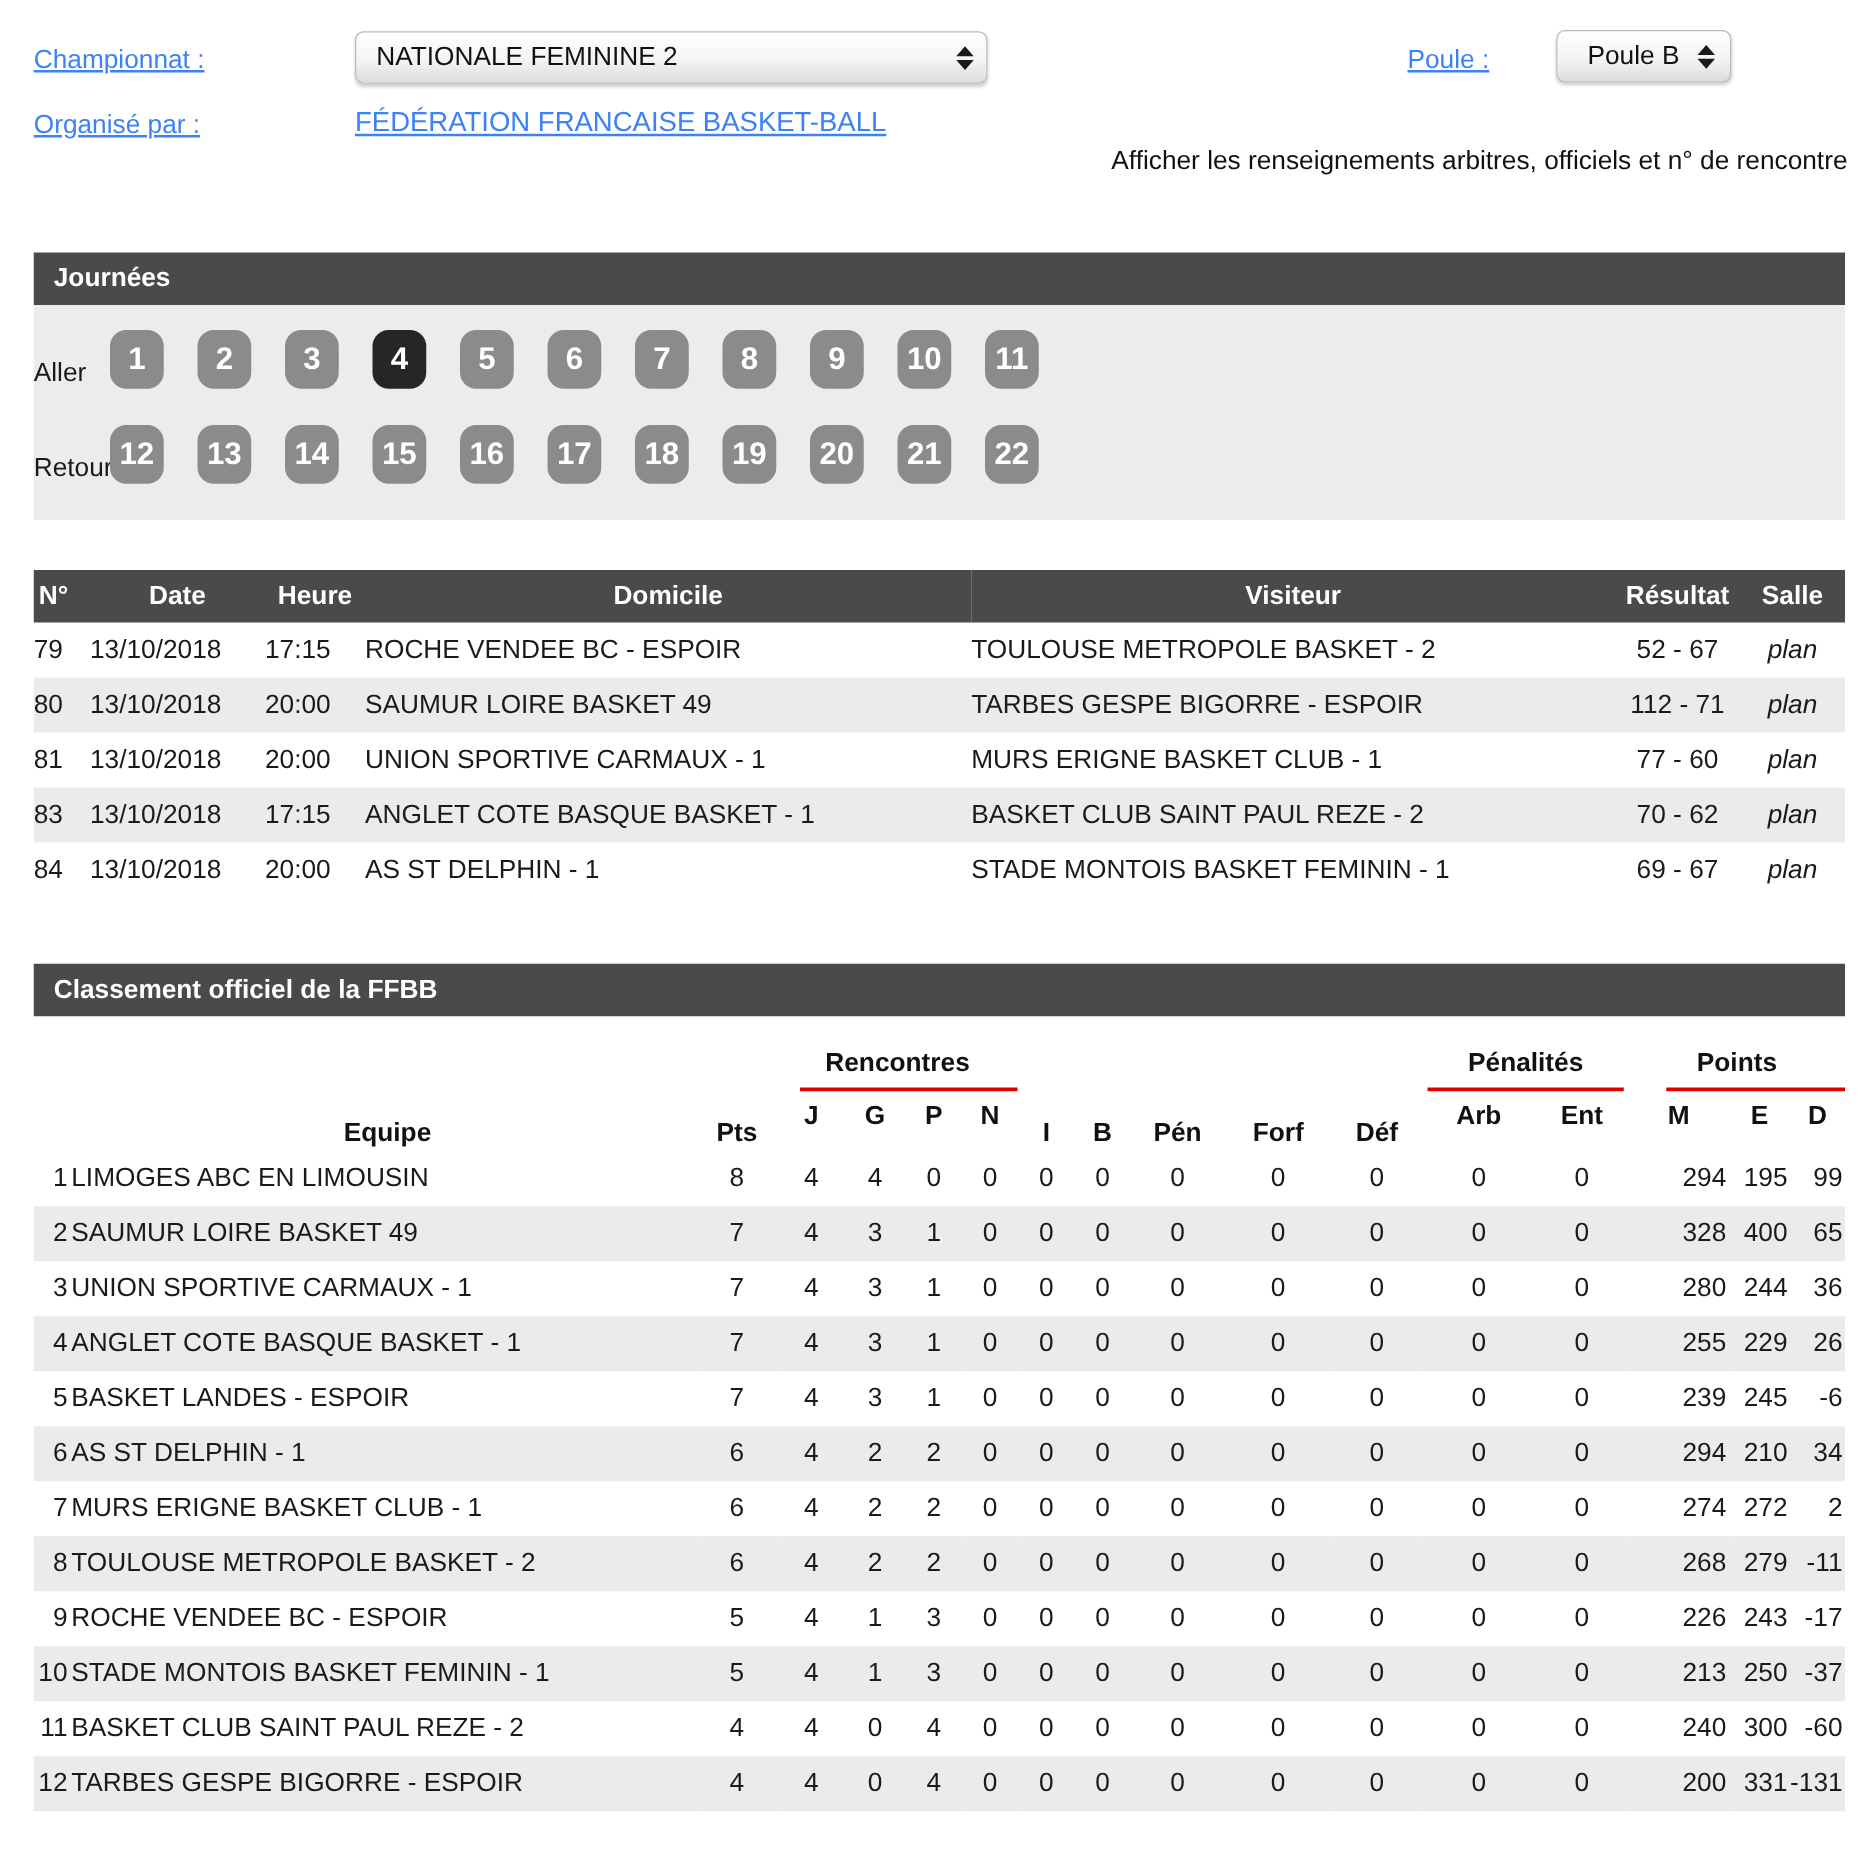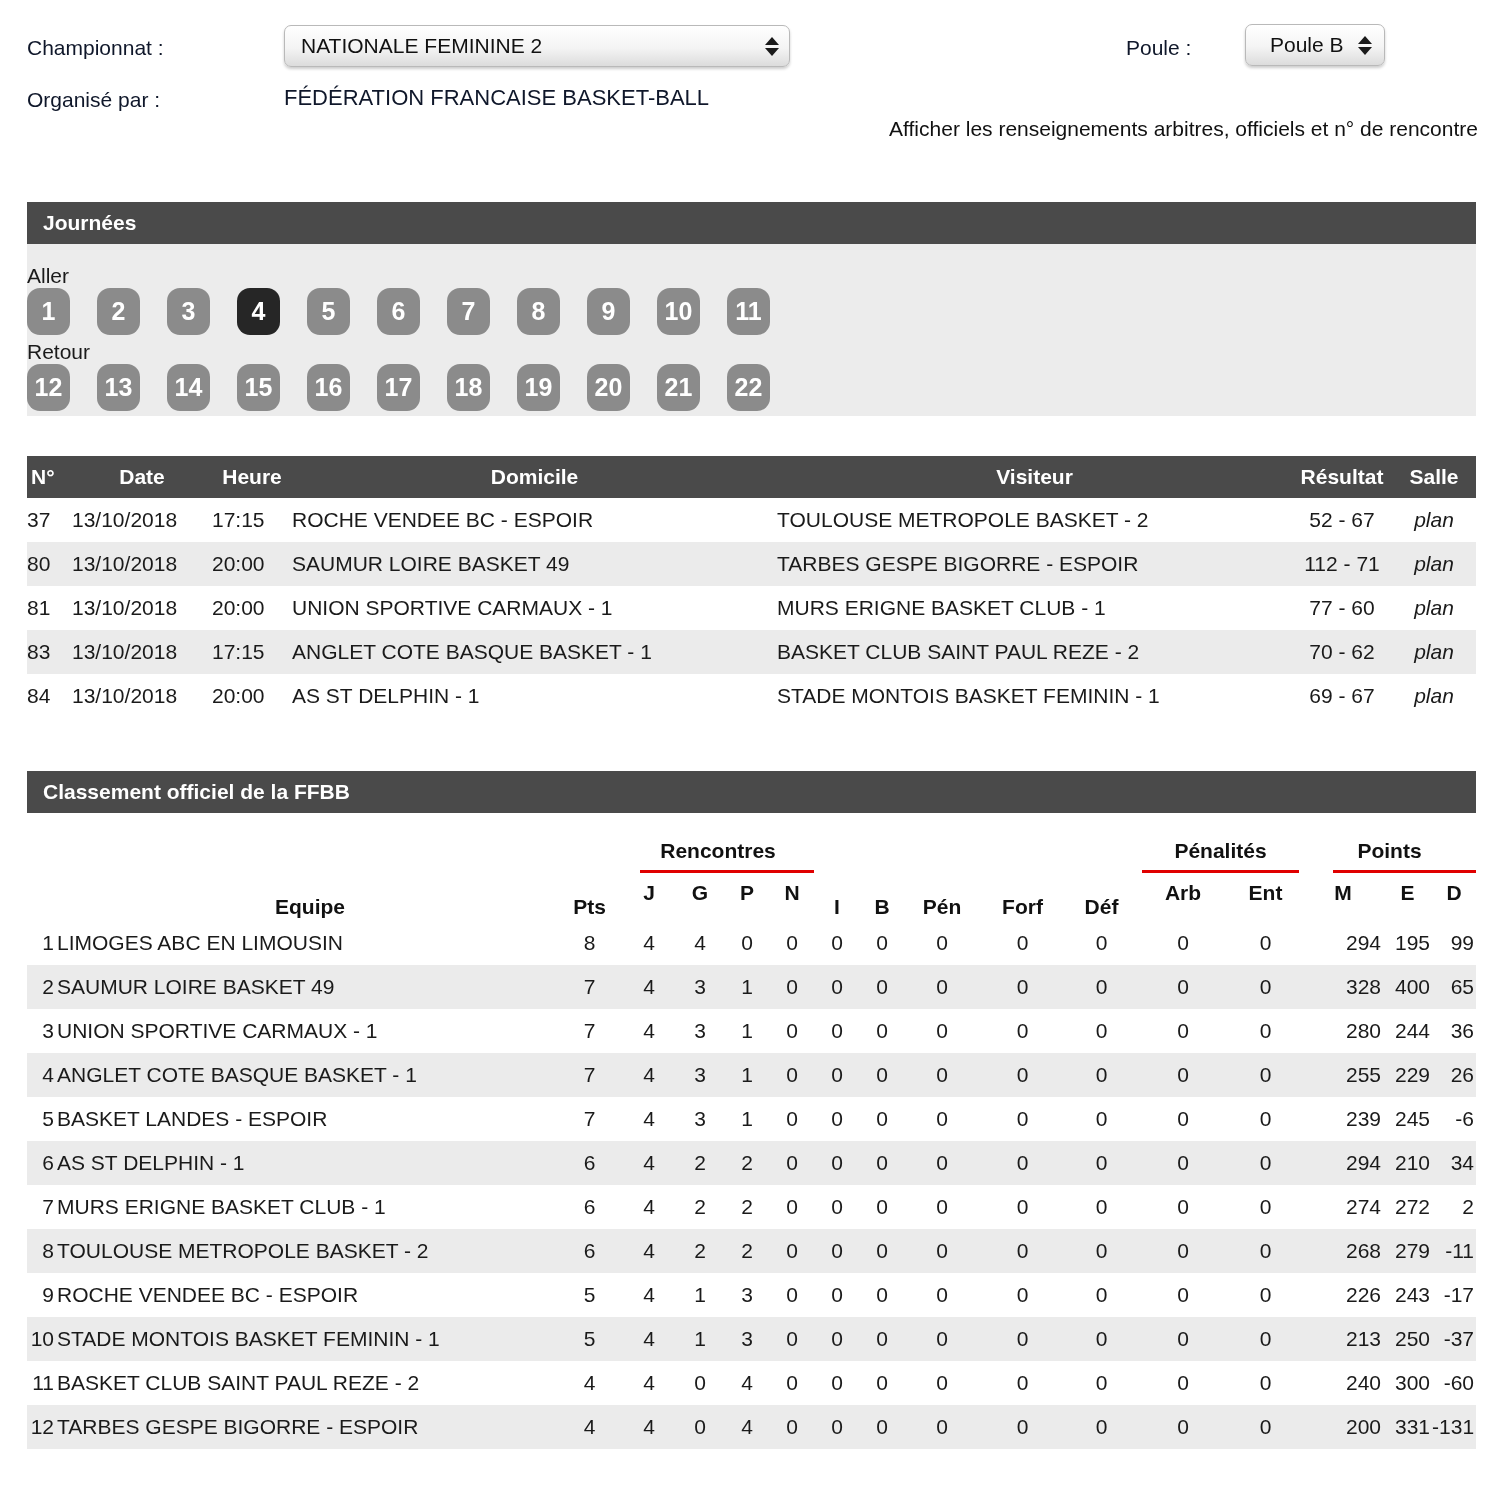--- a/index.html
+++ b/index.html
@@ -5,21 +5,21 @@
   html,body { margin:0; padding:0; }
   body {
     width:1494px; height:1495px; overflow:hidden;
     background:#ffffff; color:#111;
     font-family:"Liberation Sans","DejaVu Sans",sans-serif;
   }
   .abs { position:absolute; }
 
   
   .top-section { position:relative; height:202px; }
-  .lbl { font-size:21px; color:#0f172a; }
+  .lbl { font-size:21px; color:#3b82f6;text-decoration:underline; }
   .lbl-championnat { left:27px; top:36px; }
   .lbl-organise    { left:27px; top:88px; }
   .val-organise    { left:284px; top:85px; font-size:22px; }
   .lbl-poule       { left:1126px; top:36px; }
   .link-officials  { right:16px; top:117px; font-size:21px; color:#111; text-decoration:none; cursor:pointer; }
 
   .select {
     position:absolute; box-sizing:border-box; height:42px;
     display:flex; align-items:center;
     border:1px solid #b9b9b9; border-radius:7px;
@@ -37,21 +37,21 @@
   
   .panel { margin:0 18px 16px 27px; }
   .section-bar {
     height:42px; background:#4a4a4a; color:#fff;
     font-weight:bold; font-size:21px;
     display:flex; align-items:center; padding-left:16px;
   }
 
   
   .journees-body { background:#ececec; padding:20px 0 29px 0; }
-  .jrow { display:flex; align-items:flex-start; height:47px;flex-direction:column; }
+  .jrow { display:flex; align-items:flex-end; height:47px; }
   .jrow + .jrow { margin-top:29px; }
   .jrow-label { width:61px; font-size:21px; color:#1a1a1a; }
   .jbtns { display:flex; }
   .jbtn {
     width:43px; height:47px; margin-right:27px; border-radius:13px;
     background:#8b8b8b; color:#fff; font-weight:bold; font-size:25px;
     display:flex; align-items:center; justify-content:center; cursor:pointer;
   }
   .jbtn.selected { background:#262626; }
 
@@ -174,21 +174,21 @@
       <th>Date</th>
       <th>Heure</th>
       <th>Domicile</th>
       <th>Visiteur</th>
       <th>Résultat</th>
       <th>Salle</th>
     </tr>
   </thead>
   <tbody id="results-body">
       <tr>
-        <td class="al num">37</td>
+        <td class="al num">79</td>
         <td class="al date">13/10/2018</td>
         <td class="al">17:15</td>
         <td class="al">ROCHE VENDEE BC - ESPOIR</td>
         <td class="al">TOULOUSE METROPOLE BASKET - 2</td>
         <td class="ac">52 - 67</td>
         <td class="ac plan-link">plan</td>
       </tr>
       <tr>
         <td class="al num">80</td>
         <td class="al date">13/10/2018</td>

